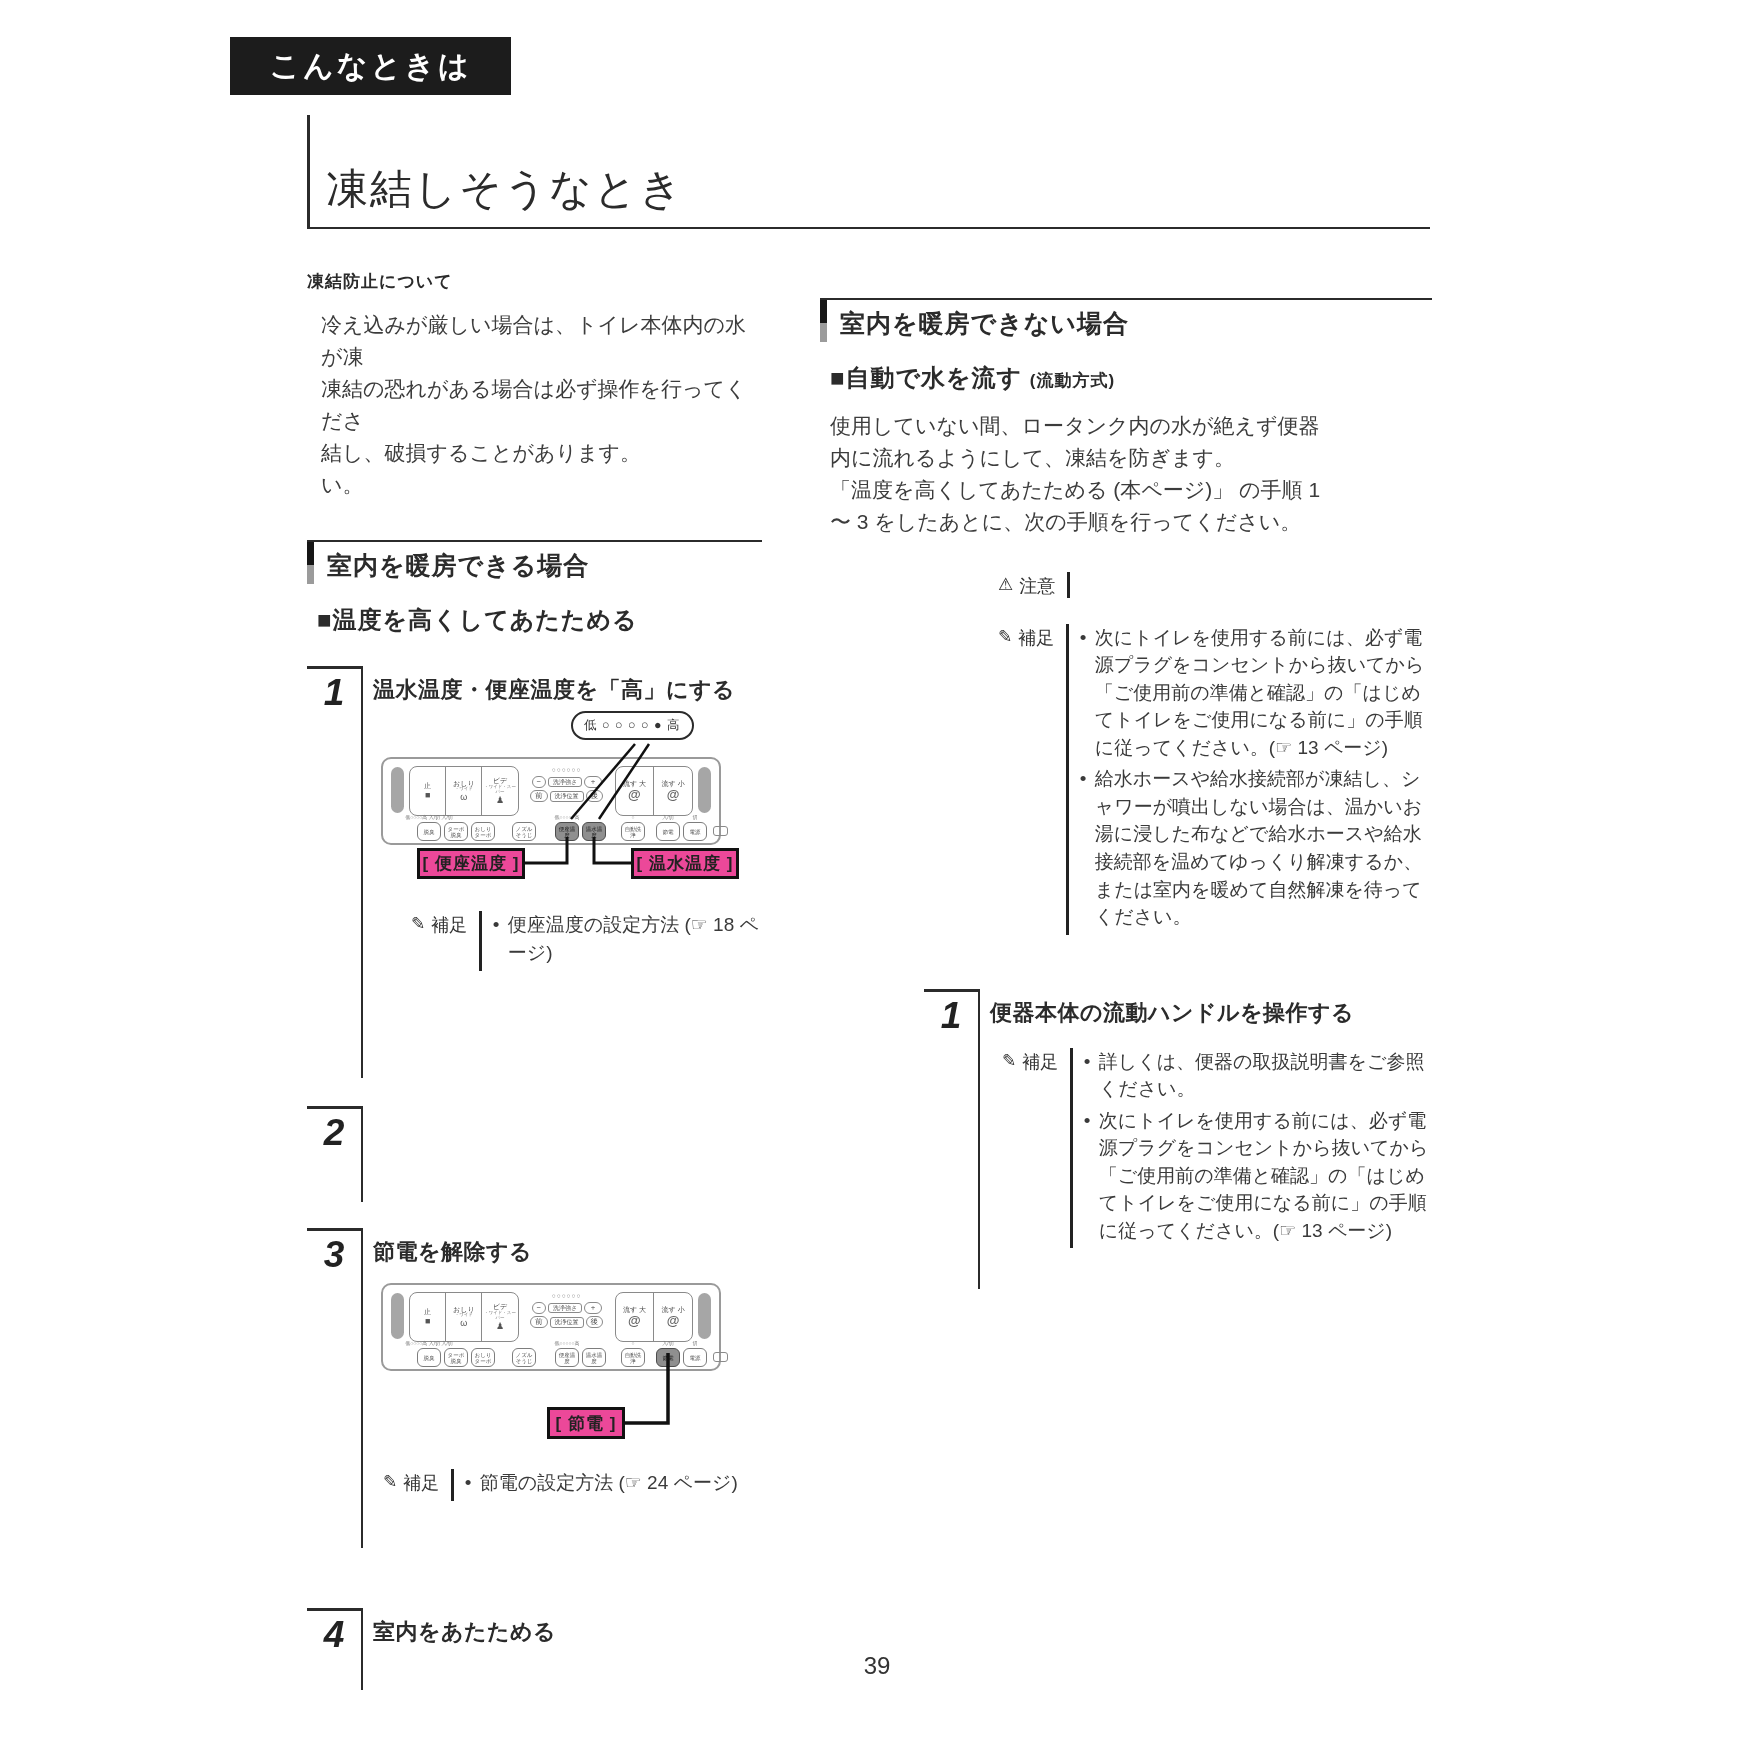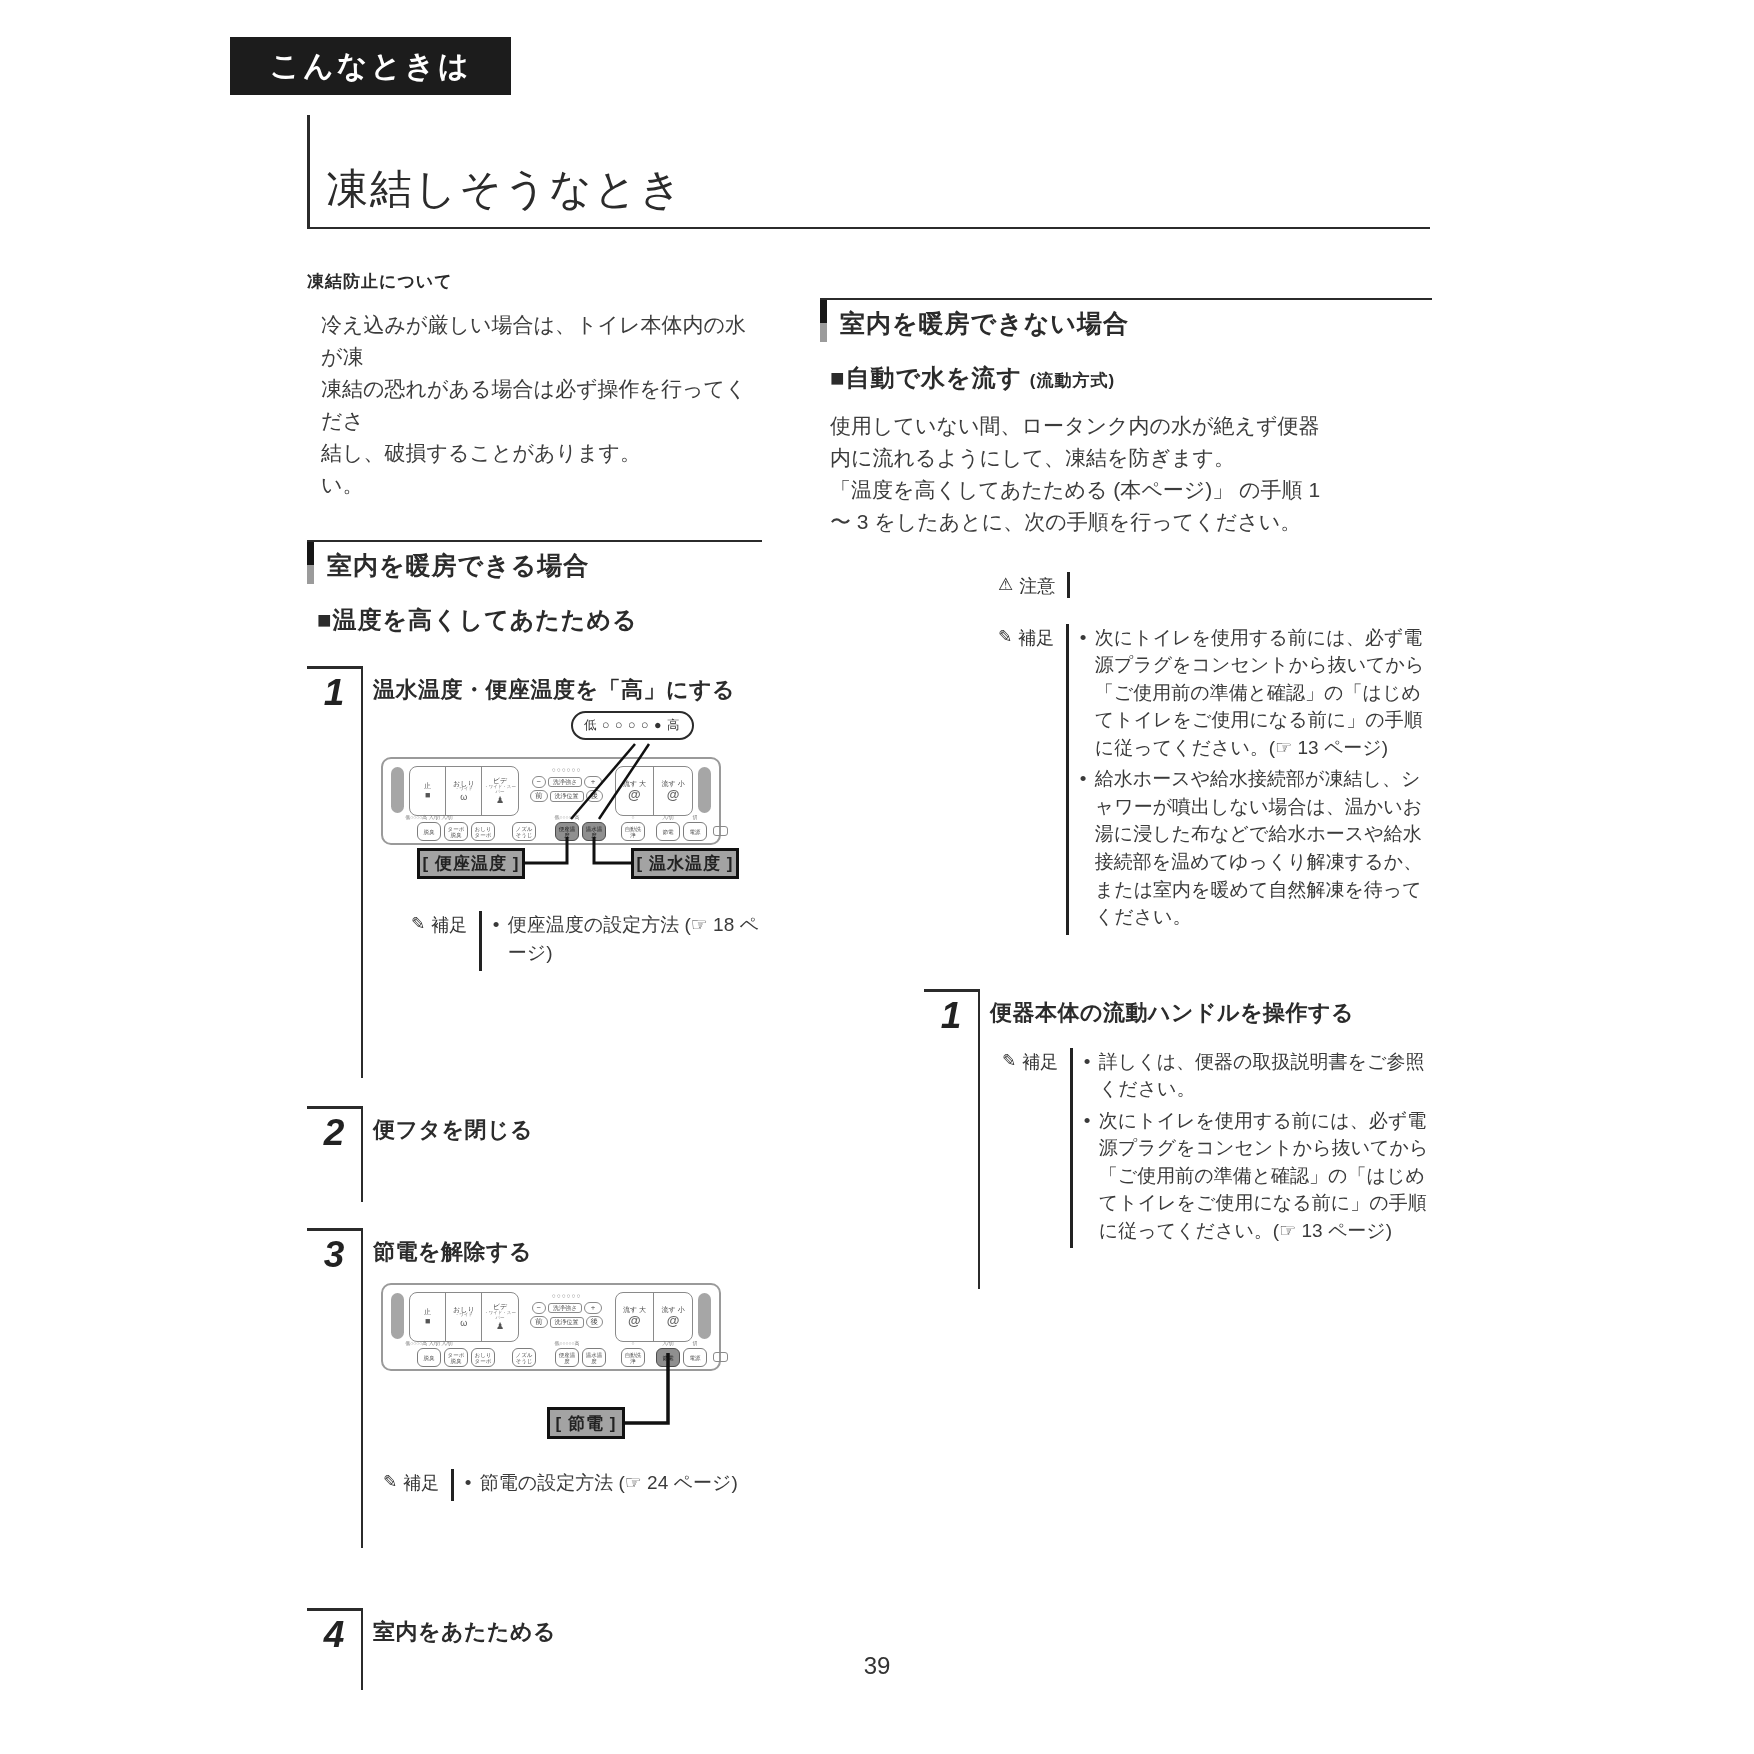--- a/index.html
+++ b/index.html
@@ -76,21 +76,21 @@
     text-align:center; padding:1px; box-sizing:border-box; margin-right:3px;
   }
   .sbtn.hl { background:#8f8f8f; border-color:#4d4d4d; color:#161616; }
   .micro { position:absolute; top:-8px; left:50%; transform:translateX(-50%); font-size:5px; color:#777; white-space:nowrap; line-height:1; }
   .batt { width:13px; height:8px; border:1.5px solid #8a8a8a; border-radius:3px; margin:0 0 5px 3px; flex:none; }
   .bubble {
     position:absolute; border:2.5px solid #2b2b2b; border-radius:15px; background:#fff;
     font-size:12.5px; color:#333; padding:4px 11px; white-space:nowrap; letter-spacing:1px;
   }
   .dlabel {
-    position:absolute; border:3px solid #111; background:#a3a3a3; color:#222;
+    position:absolute; border:3px solid #111; background:#ec4899; color:#222;
     font-size:17px; font-weight:600; display:flex; align-items:center; justify-content:center;
     box-sizing:border-box; letter-spacing:1px;
   }
   .overlay { position:absolute; inset:0; pointer-events:none; }
   .pagenum { position:absolute; left:0; right:0; top:1652px; text-align:center; font-size:24px; color:#333; }
 </style>
 </head>
 <body>
 
 <div class="badge">こんなときは</div>
@@ -218,21 +218,20 @@
         </div>
       <div class="note-bar"></div>
       <ul class="note-items">
         <li>便座温度の設定方法 (☞ 18 ページ)</li>
       </ul>
     </div>
   </div>
 
   <div class="step" style="margin-top:28px; min-height:96px;">
     <div class="stepnum">2</div>
-    <div class="steptitle">便フタを閉じる</div>
   </div>
 
   <div class="step" style="margin-top:26px; min-height:320px;">
     <div class="stepnum">3</div>
     <div class="steptitle">節電を解除する</div>
 
     <div class="diagram" style="height:172px; margin-top:16px; width:390px;">
       <div class="remote" style="left:8px; top:0;">
         <div class="r-top">
           <div class="pill"></div>

